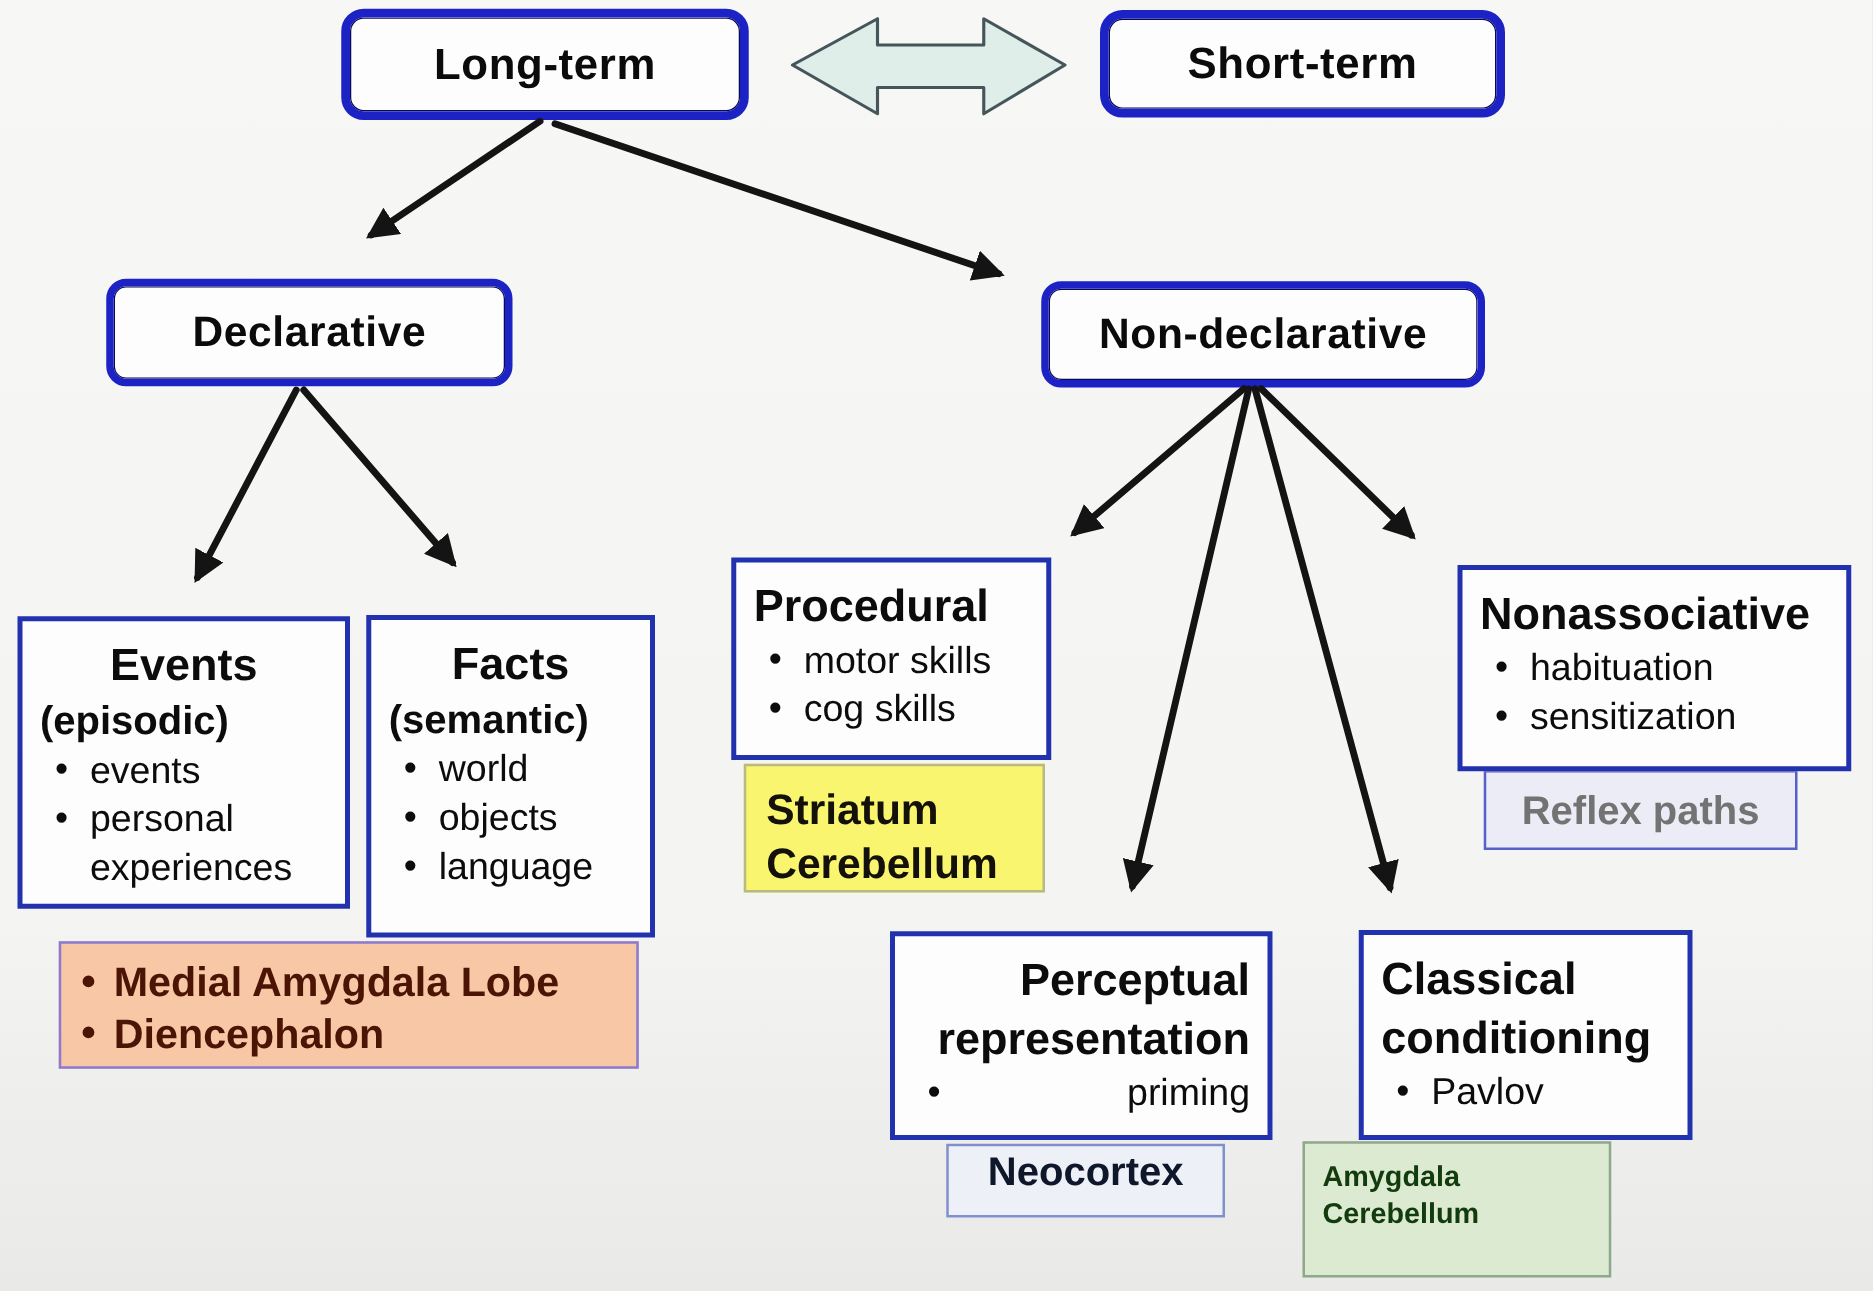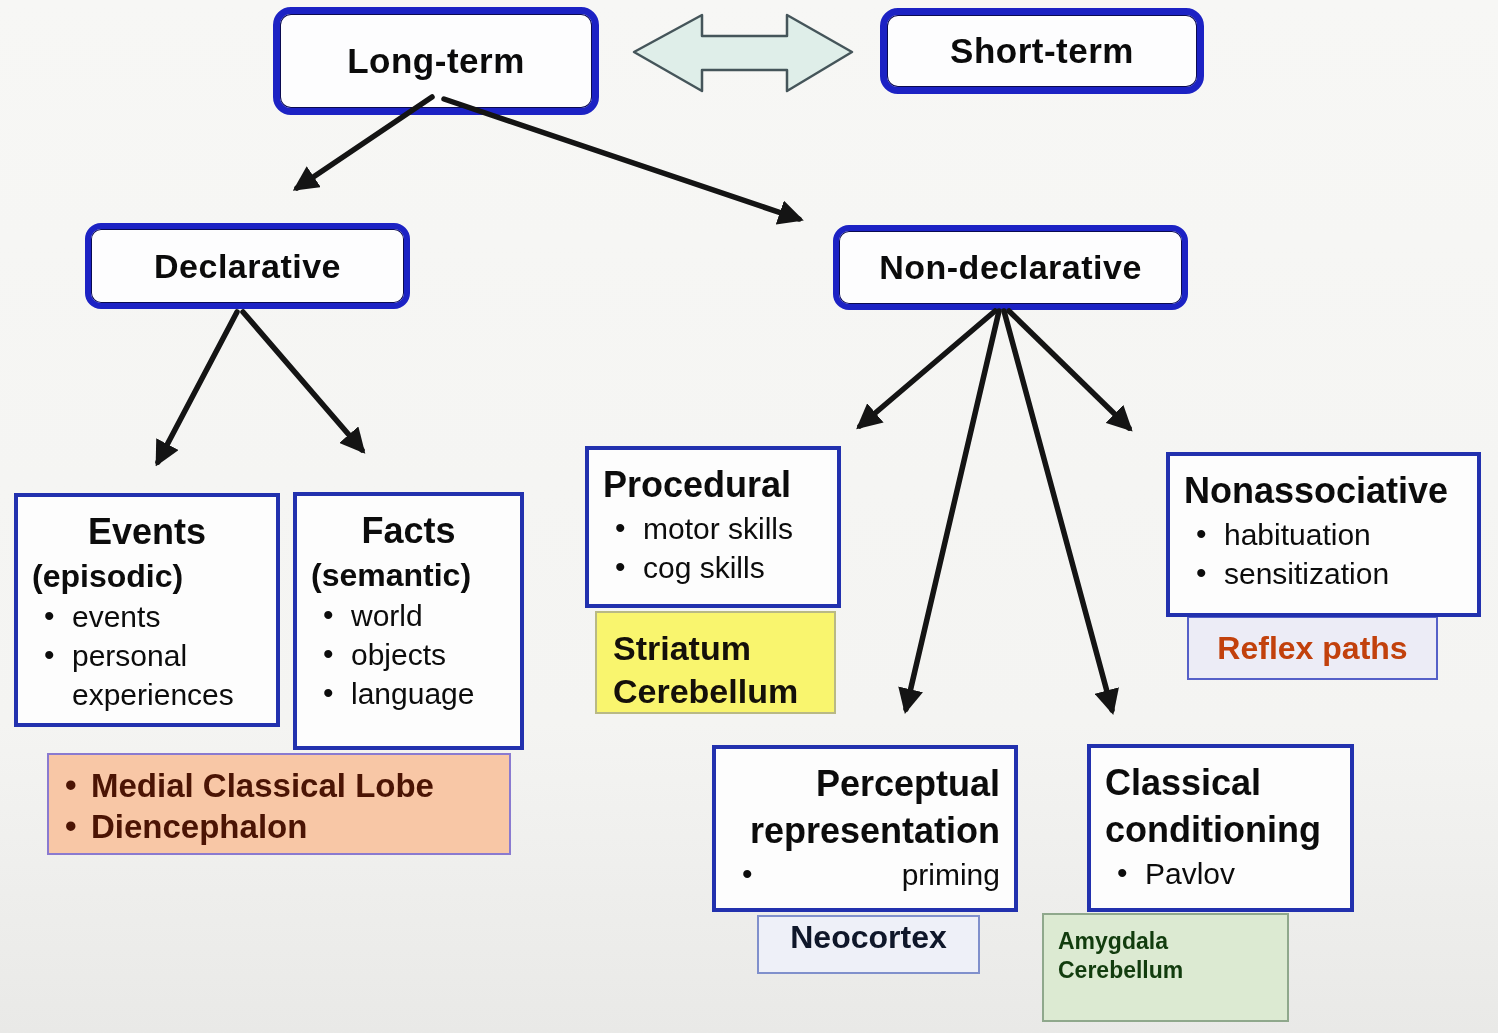--- a/index.html
+++ b/index.html
@@ -26,21 +26,21 @@
   .box-sub{font-weight:700;font-size:32px;}
   .bullet{position:relative;padding-left:40px;font-size:30px;font-weight:400;}
   .bullet::before{content:"\2022";position:absolute;left:12px;top:-1px;}
   
   .region{z-index:1;font-weight:700;line-height:1.25;}
   .region .bullet{font-weight:700;}
   #r-mtl{background:#f8c7a6;border:2px solid #8a7ad0;color:#4b1404;font-size:33px;padding:10px 10px 8px 6px;}
   #r-mtl .bullet{padding-left:36px;font-size:33px;}
   #r-mtl .bullet::before{left:10px;}
   #r-str{background:#f9f56e;border:2px solid #b9b985;color:#14100a;font-size:34px;padding:14px 10px 8px 16px;}
-  #r-reflex{background:#ececf6;border:2px solid #5560c8;color:#c2410c;font-size:32px;display:flex;align-items:center;justify-content:center;}
+  #r-reflex{background:#ececf6;border:2px solid #5560c8;color:#737373;font-size:32px;display:flex;align-items:center;justify-content:center;}
   #r-neo{background:#eef0f8;border:2px solid #8090cc;color:#0f172a;font-size:32px;display:flex;justify-content:center;}
   #r-amyg{background:#dcead2;border:2px solid #8fa88c;color:#123c0e;font-size:23px;padding:12px 10px 8px 14px;}
   svg.links{position:absolute;left:0;top:0;z-index:4;pointer-events:none;}
 </style>
 </head>
 <body>
 
 <div class="stage">
 
   <svg class="links" width="1498" height="1033" viewBox="0 0 1498 1033">
@@ -56,21 +56,21 @@
       <line x1="444" y1="99" x2="799" y2="219" marker-end="url(#ah)"></line>
       <line x1="237" y1="312" x2="158" y2="462" marker-end="url(#ah)"></line>
       <line x1="243" y1="312" x2="362" y2="450" marker-end="url(#ah)"></line>
       <line x1="995" y1="311" x2="860" y2="426" marker-end="url(#ah)"></line>
       <line x1="999" y1="311" x2="906" y2="709" marker-end="url(#ah)"></line>
       <line x1="1004" y1="311" x2="1112" y2="710" marker-end="url(#ah)"></line>
       <line x1="1009" y1="311" x2="1129" y2="428" marker-end="url(#ah)"></line>
     </g>
   </svg>
 
-  <div class="abs rbox" style="left:273px;top:7px;width:326px;height:108px;">
+  <div class="abs rbox" style="left:273px;top:7px;width:326px;height:89px;">
     <span>Long-term</span>
   </div>
   <div class="abs rbox" style="left:880px;top:8px;width:324px;height:86px;">
     <span>Short-term</span>
   </div>
 
   <div class="abs rbox" style="left:85px;top:223px;width:325px;height:86px;font-size:34px;border-width:6px;border-radius:16px;">
     <span>Declarative</span>
   </div>
   <div class="abs rbox" style="left:833px;top:225px;width:355px;height:85px;font-size:34px;border-width:6px;border-radius:16px;">
@@ -86,21 +86,21 @@
 
   <div class="abs sbox" style="left:293px;top:492px;width:231px;height:258px;">
     <div class="box-title center">Facts</div>
     <div class="box-sub">(semantic)</div>
     <div class="bullet">world</div>
     <div class="bullet">objects</div>
     <div class="bullet">language</div>
   </div>
 
   <div class="abs region" id="r-mtl" style="left:47px;top:753px;width:464px;height:102px;">
-    <div class="bullet">Medial Classical Lobe</div>
+    <div class="bullet">Medial Amygdala Lobe</div>
     <div class="bullet">Diencephalon</div>
   </div>
 
   <div class="abs sbox" style="left:585px;top:446px;width:256px;height:162px;">
     <div class="box-title">Procedural</div>
     <div class="bullet">motor skills</div>
     <div class="bullet">cog skills</div>
   </div>
   <div class="abs region" id="r-str" style="left:595px;top:611px;width:241px;height:103px;">
     <div>Striatum</div>

